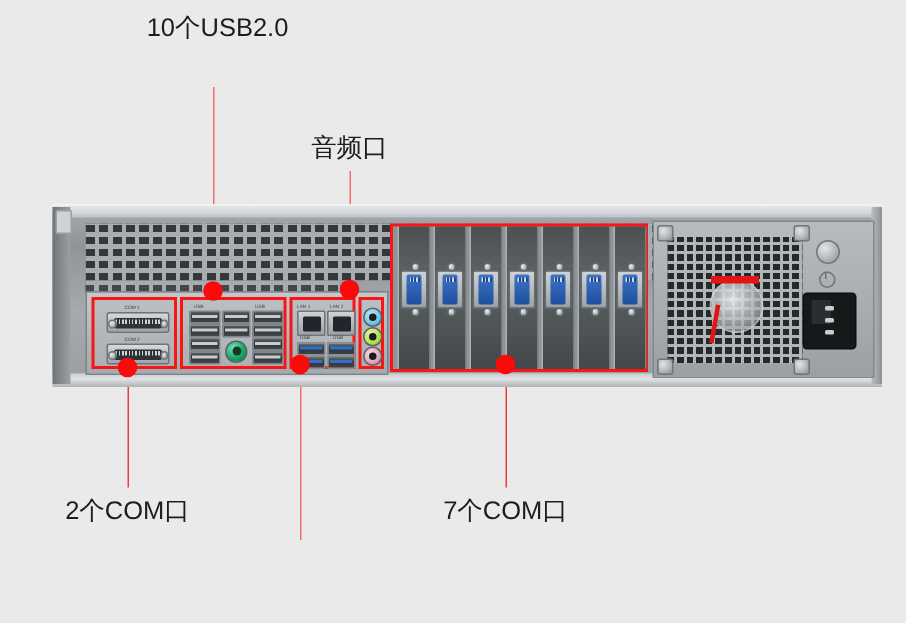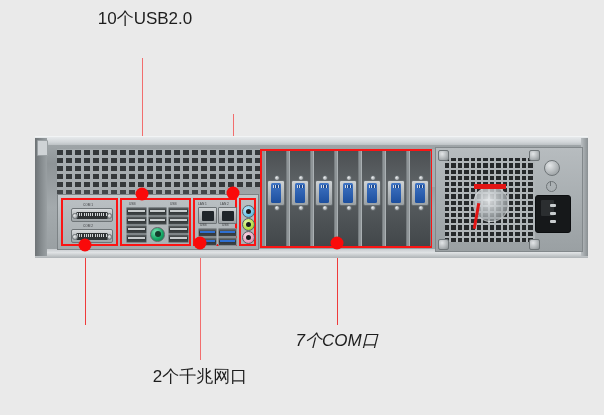--- a/index.html
+++ b/index.html
@@ -239,27 +239,32 @@
 </style>
 </head>
 <body>
 
 <div class="stage">
 
   <div class="callout c-center" style="left:145px;top:8px;">
     <div>10个USB2.0</div>
   </div>
 
-
+  <div class="callout c-center" style="left:233px;top:88px;">
+    <div>音频口</div>
+  </div>
+
+  <div class="callout c-center" style="left:85px;top:330px;">
+    <div>2个COM口</div>
+  </div>
 
   <div class="callout c-center" style="left:200px;top:366px;">
-    <div>2个千兆网口</div>
-  </div>
-
-  <div class="callout c-center" style="left:337px;top:330px;font-style:italic;">
+  </div>
+
+  <div class="callout c-center" style="left:337px;top:330px;">
     <div>7个COM口</div>
   </div>
 
   <div class="lead" style="left:141.5px;top:58px;height:136px;"></div>
   <div class="lead" style="left:232.5px;top:114px;height:79px;"></div>
   <div class="lead dark" style="left:84.5px;top:245px;height:80px;"></div>
   <div class="lead" style="left:199.5px;top:243px;height:117px;"></div>
   <div class="lead dark" style="left:336.5px;top:243px;height:82px;"></div>
 
   <div class="chassis">

